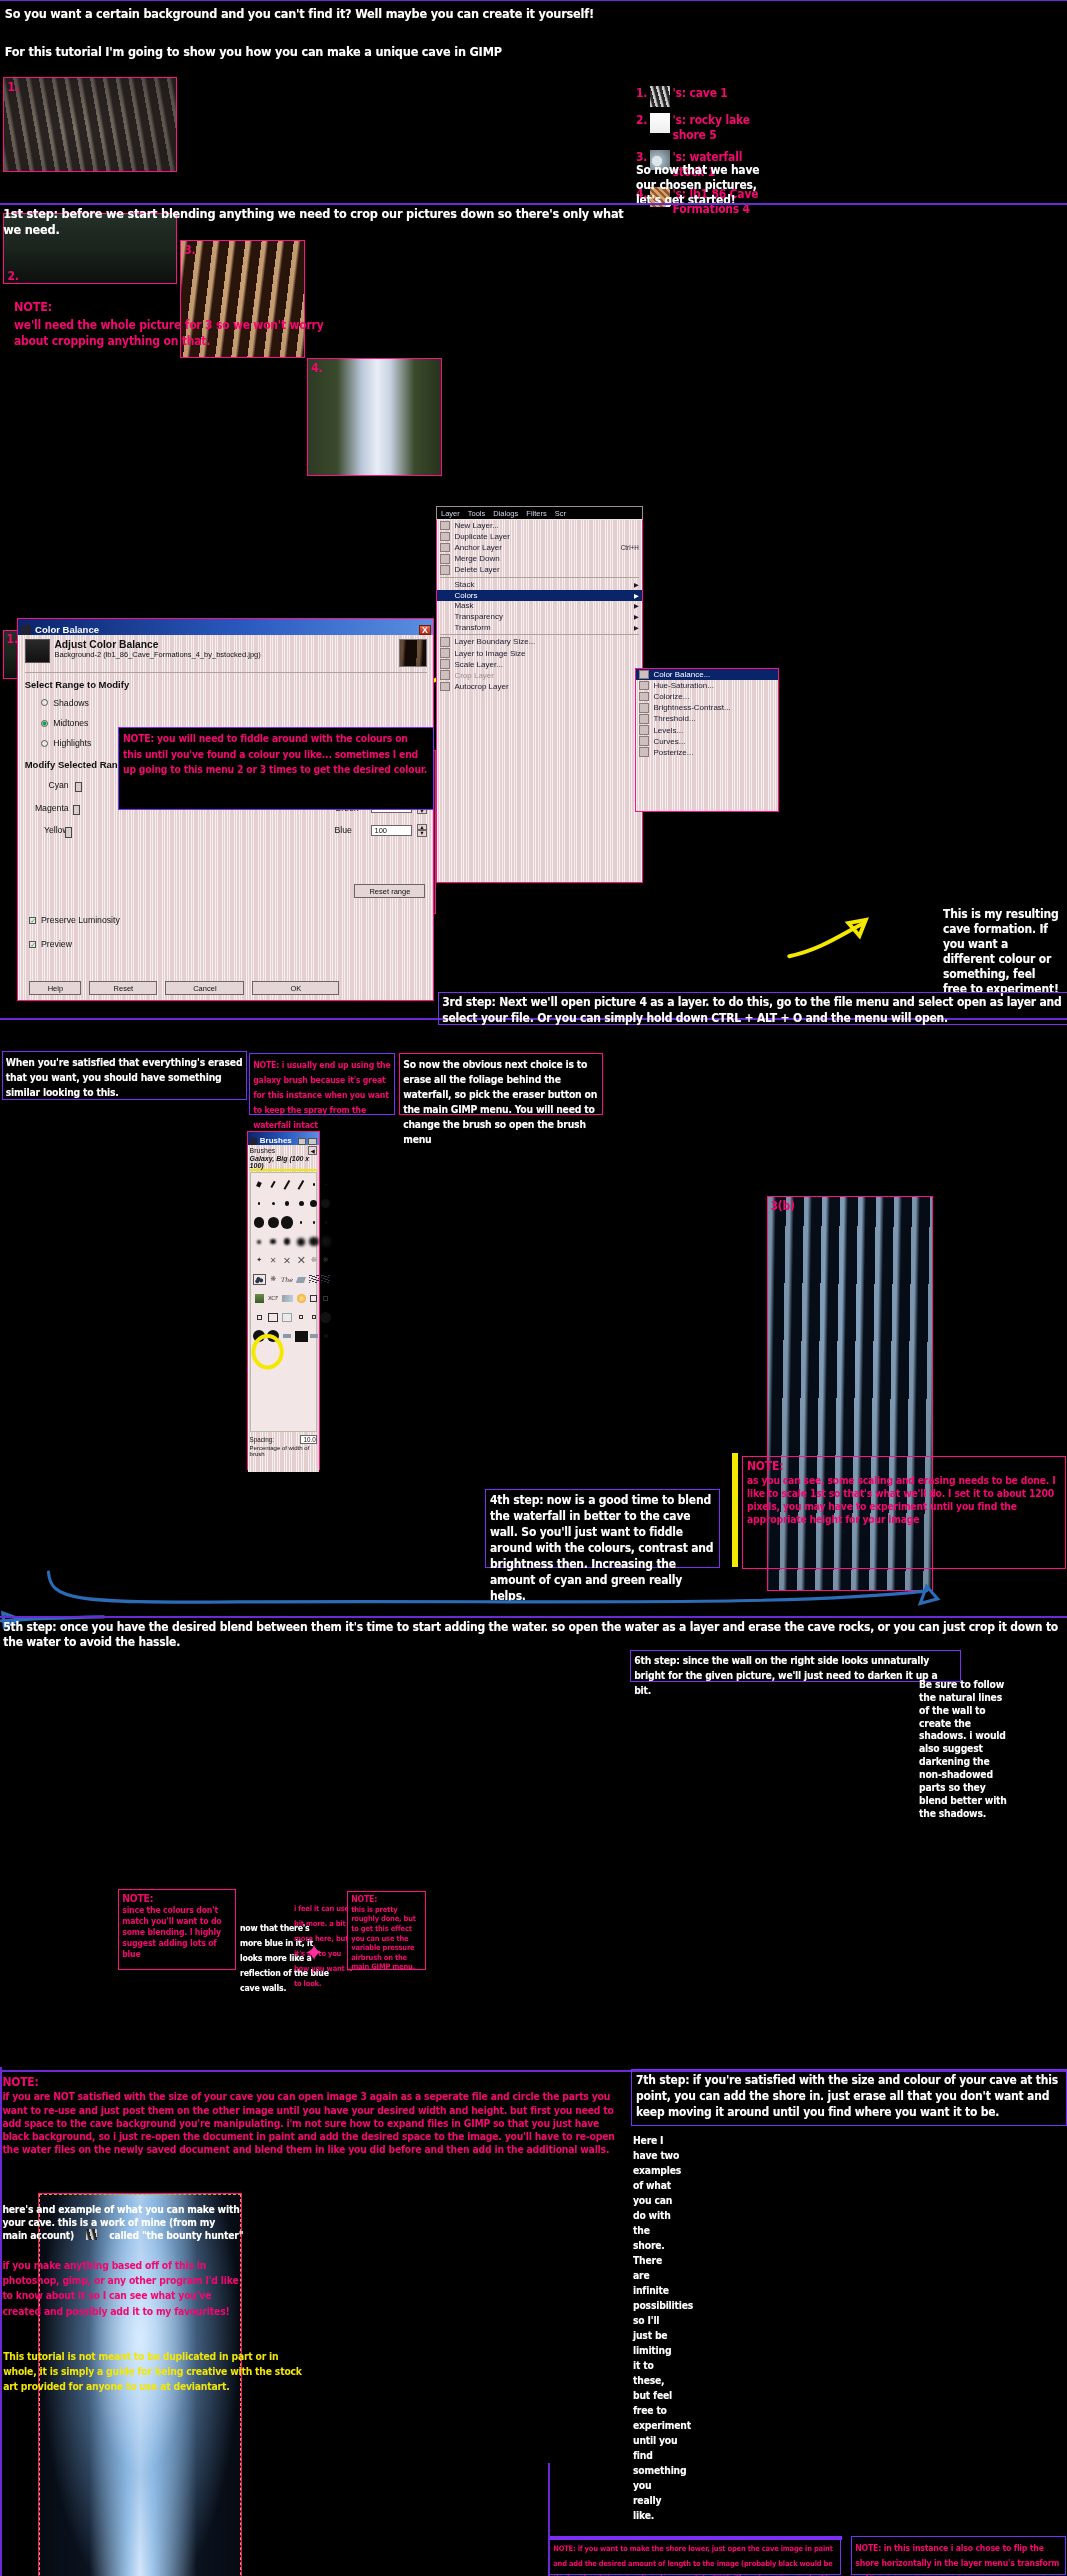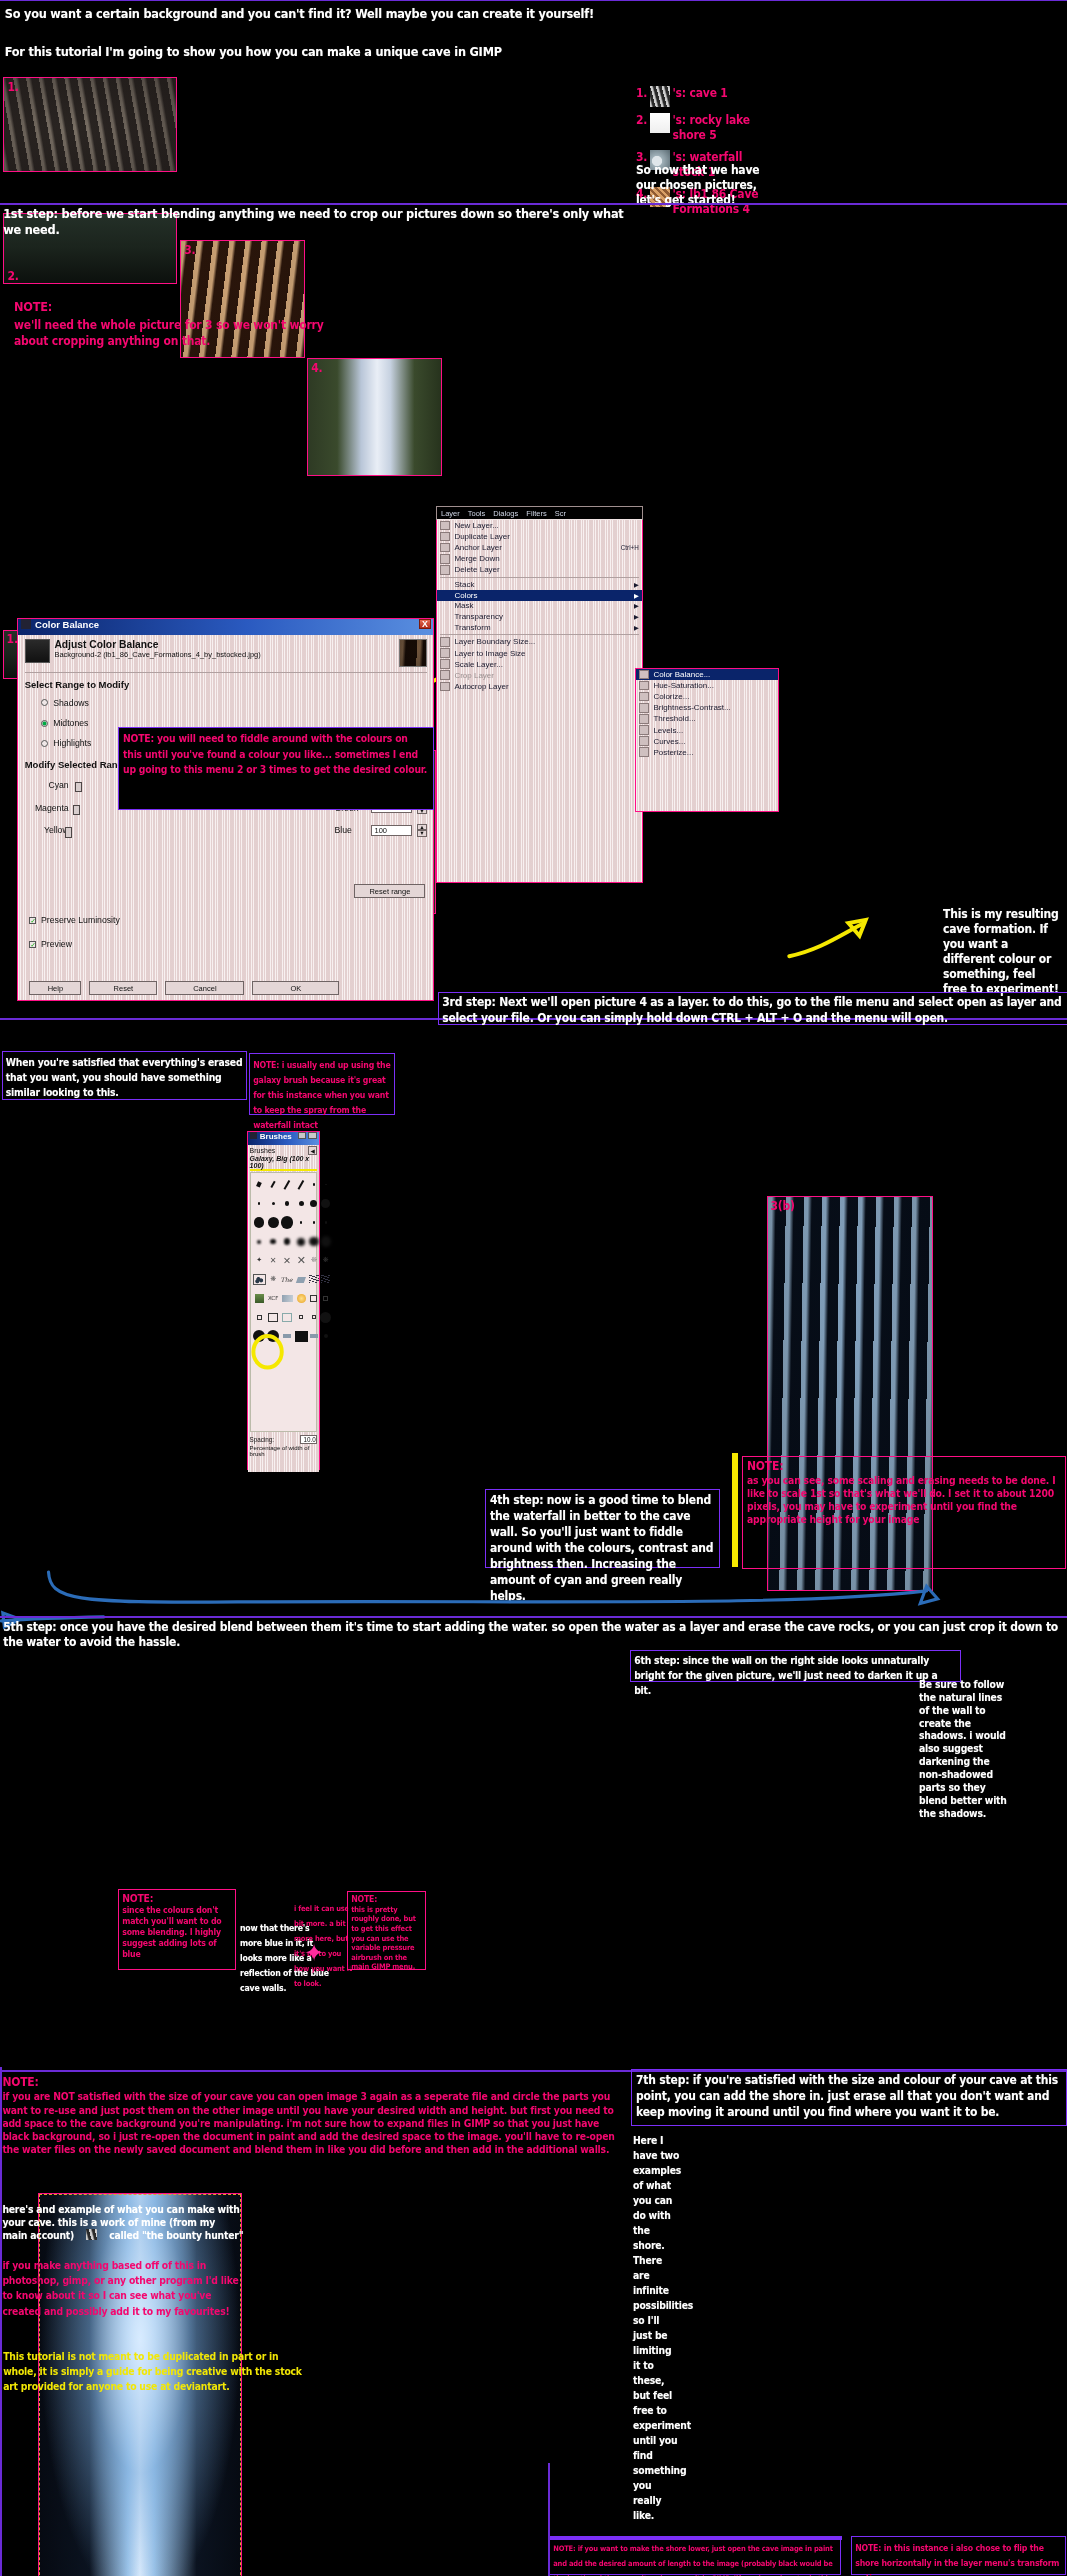--- a/index.html
+++ b/index.html
@@ -123,21 +123,21 @@
       radial-gradient(ellipse at 50% 30%, #27405c 0%, #030609 85%);
   }
   .mono-photo { background: repeating-linear-gradient(75deg,#cfcfcf 0 1.6px,#2a2a2a 3.2px 5.5px), #555; }
 
   
   .gimp-win { background: #efe3e3; border: 0.8px solid #a08f8f; }
   .gimp-title {
     height: 12.6px;
     background: linear-gradient(90deg, #0a246a 0%, #2a5ac0 55%, #5a8fe0 100%);
     color: #fff; font-size: 8px; font-weight: bold;
-    display: flex; align-items: flex-start; padding: 0 2.4px;
+    display: flex; align-items: flex-end; padding: 0 2.4px;
     font-family: "Liberation Sans", sans-serif;
   }
   .gimp-body {
     background:
       repeating-linear-gradient(90deg, rgba(255,255,255,.55) 0 0.8px, rgba(205,180,180,.35) 0.8px 2.4px),
       #efdede;
   }
   .menu-bar {
     background: #000; color: #cfd6e6; font-size: 7.5px;
     font-family: "Liberation Sans", sans-serif;
@@ -502,20 +502,23 @@
   </div>
 
   <div class="abs boxpurple" style="left:1.6px; top:1050px; width:245px; height:49px; padding:1.6px 3.2px;">
     <span class="w sm">When you're satisfied that everything's erased that you want, you should have something similar looking to this.</span>
   </div>
 
   <div class="abs boxpurple" style="left:249px; top:1052px; width:146px; height:62px; padding:1.6px 3.2px;">
     <span class="p xs">NOTE: i usually end up using the galaxy brush because it's great for this instance when you want to keep the spray from the waterfall intact</span>
   </div>
 
+  <div class="abs boxpink" style="left:399px; top:1052px; width:204px; height:62px; padding:1.6px 3.2px;">
+    <span class="w sm">So now the obvious next choice is to erase all the foliage behind the waterfall, so pick the eraser button on the main GIMP menu. You will need to change the brush so open the brush menu</span>
+  </div>
 
   <div class="abs ph waterfall-blue boxpink selmarch" style="left:38px; top:1111px; width:204px; height:418px;"></div>
 
   <div class="abs boxpink" style="left:247px; top:1130px; width:73px; height:339px; z-index:6;">
     <div class="gimp-title">
       <span style="width:7px;height:7px;background:#223;display:inline-block;margin-right:2.4px;"></span>
       <span>Brushes</span>
       <span style="margin-left:auto;display:flex;gap:1.6px;">
         <span style="width:8.7px;height:7px;background:#c9c9c9;border:0.8px solid #555;"></span>
         <span style="width:8.7px;height:7px;background:#c9c9c9;border:0.8px solid #555;"></span>

